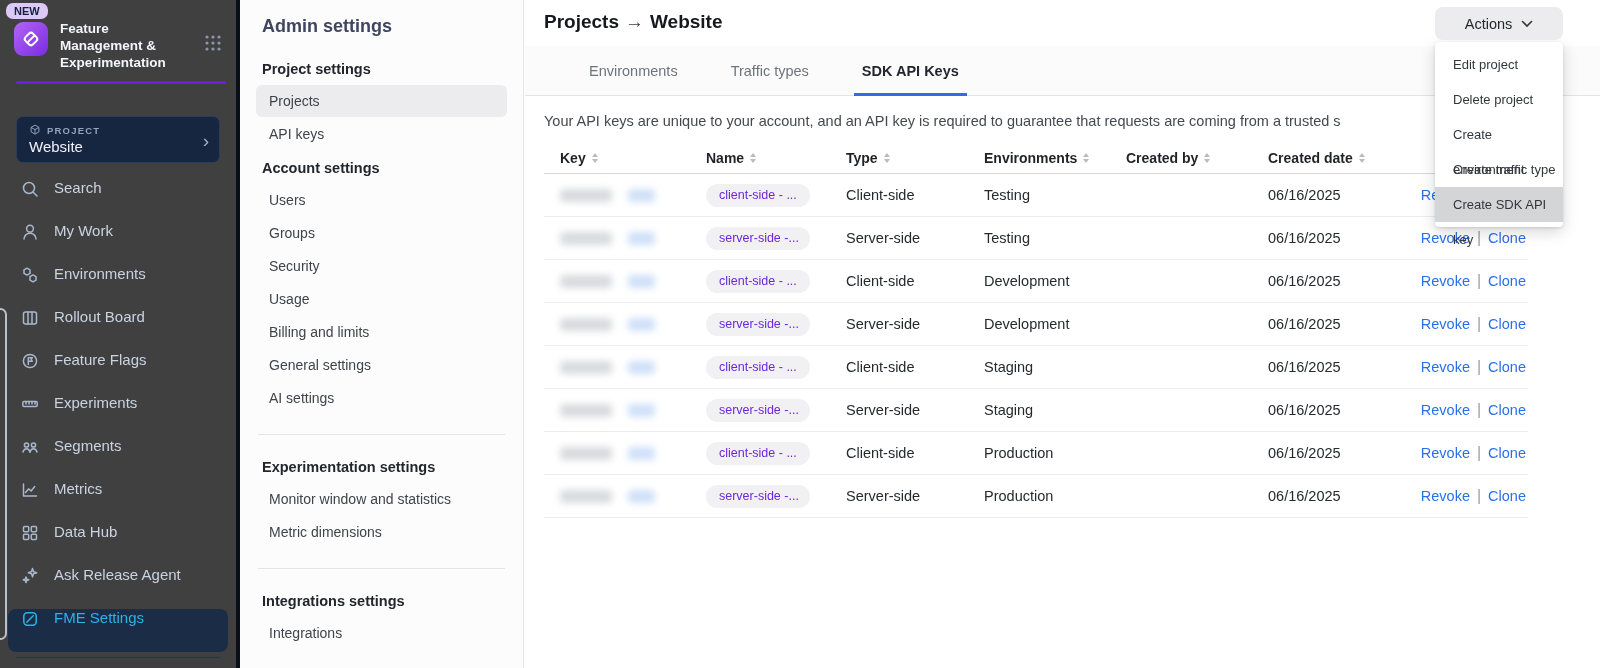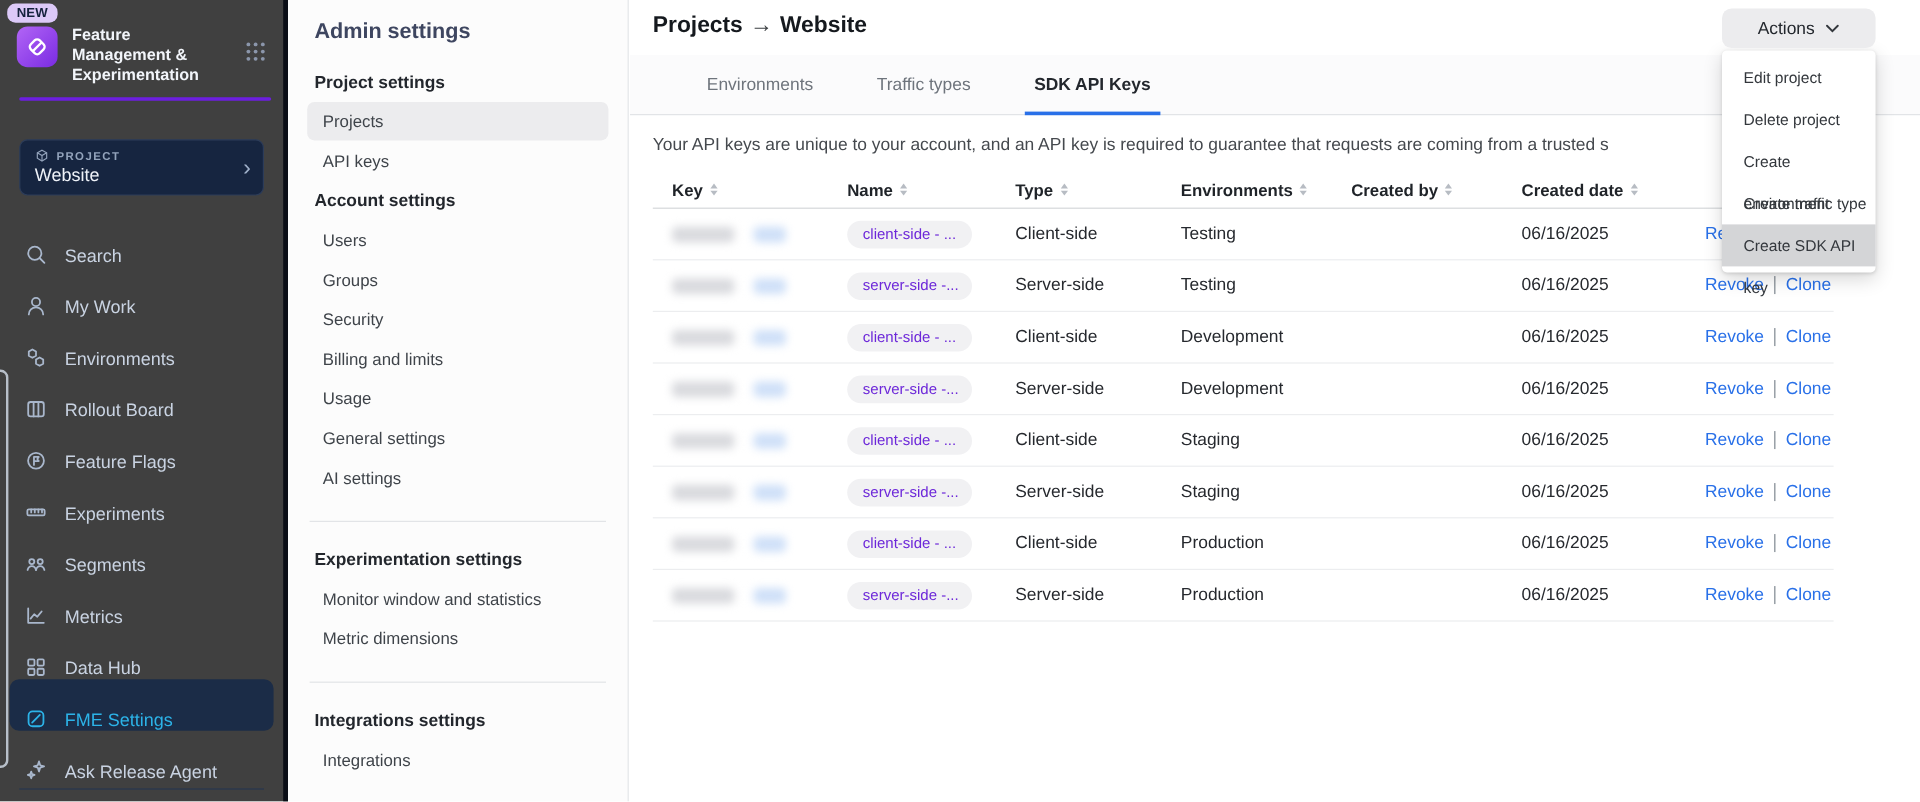--- a/index.html
+++ b/index.html
@@ -32,21 +32,21 @@
   .project-card {
     margin:32px 16px 0; height:47px; background:#162540; border:1px solid #2C3C59;
     border-radius:7px; padding:7px 10px 0 12px; position:relative; cursor:pointer;
   }
   .project-label { display:flex; align-items:center; gap:6px; font-size:9.5px; letter-spacing:1.2px; font-weight:700; color:#93A3BB; }
   .project-name { font-size:15px; color:#EEF2F8; margin-top:2px; }
   .project-chevron { position:absolute; right:10px; top:14px; color:#9FB0C9; font-size:19px; line-height:1; }
 
   .nav { margin-top:16px; }
   .nav-item {
-    display:flex; align-items:flex-end; gap:14px; height:43px; margin:0 8px;
+    display:flex; align-items:flex-start; gap:14px; height:43px; margin:0 8px;
     padding:0 12px; border-radius:8px; font-size:15px; color:#C9D3E2; cursor:pointer;
   }
   .nav-item .ico { width:20px; height:20px; flex:0 0 20px; display:flex; align-items:center; }
   .nav-item.active { background:#1B2C47; color:#2CB3E8; }
   .nav-item.active svg { stroke:#2CB3E8; }
   .nav svg { stroke:#A9B7CC; fill:none; stroke-width:1.5; stroke-linecap:round; stroke-linejoin:round; }
 
   .edge-pill {
     position:absolute; left:-6px; top:308px; width:13px; height:332px;
     border:2px solid #CDD6E2; border-radius:9px; opacity:.85;
@@ -245,57 +245,57 @@
       <span class="ico">
           <svg width="20" height="20" viewBox="0 0 20 20">
             <rect x="3.5" y="3.5" width="5.2" height="5.2" rx="1"></rect>
             <rect x="11.3" y="3.5" width="5.2" height="5.2" rx="1"></rect>
             <rect x="3.5" y="11.3" width="5.2" height="5.2" rx="1"></rect>
             <rect x="11.3" y="11.3" width="5.2" height="5.2" rx="1"></rect>
           </svg>
         </span>
       <span>Data Hub</span>
     </div>
+    <div class="nav-item">
+      <span class="ico">
+          <svg width="20" height="20" viewBox="0 0 20 20">
+            <path d="M12.5 2.5l1 3.2 3.2 1-3.2 1-1 3.2-1-3.2-3.2-1 3.2-1z"></path>
+            <path d="M6 11l.7 2.1 2.1.7-2.1.7L6 16.6l-.7-2.1-2.1-.7 2.1-.7z"></path>
+          </svg>
+        </span>
+      <span>Ask Release Agent</span>
+    </div>
     <div class="nav-item active">
       <span class="ico">
           <svg width="20" height="20" viewBox="0 0 20 20">
             <rect x="3.8" y="3.8" width="12.4" height="12.4" rx="3.4"></rect>
             <line x1="6.8" y1="13.2" x2="13.2" y2="6.8"></line>
           </svg>
         </span>
       <span>FME Settings</span>
-    </div>
-    <div class="nav-item">
-      <span class="ico">
-          <svg width="20" height="20" viewBox="0 0 20 20">
-            <path d="M12.5 2.5l1 3.2 3.2 1-3.2 1-1 3.2-1-3.2-3.2-1 3.2-1z"></path>
-            <path d="M6 11l.7 2.1 2.1.7-2.1.7L6 16.6l-.7-2.1-2.1-.7 2.1-.7z"></path>
-          </svg>
-        </span>
-      <span>Ask Release Agent</span>
     </div>
   </div>
 
   <div class="edge-pill"></div>
   <div class="sidebar-bottom-divider"></div>
 </div>
 
 <div class="admin">
   <div class="admin-title">Admin settings</div>
 
   <div class="admin-heading">Project settings</div>
   <div class="admin-item selected">Projects</div>
   <div class="admin-item">API keys</div>
 
   <div class="admin-heading" style="margin-top:10px;">Account settings</div>
   <div class="admin-item">Users</div>
   <div class="admin-item">Groups</div>
   <div class="admin-item">Security</div>
+  <div class="admin-item">Usage</div>
   <div class="admin-item">Billing and limits</div>
-  <div class="admin-item">Usage</div>
   <div class="admin-item">General settings</div>
   <div class="admin-item">AI settings</div>
 
   <div class="admin-divider"></div>
   <div class="admin-heading">Experimentation settings</div>
   <div class="admin-item">Monitor window and statistics</div>
   <div class="admin-item">Metric dimensions</div>
 
   <div class="admin-divider"></div>
   <div class="admin-heading">Integrations settings</div>

